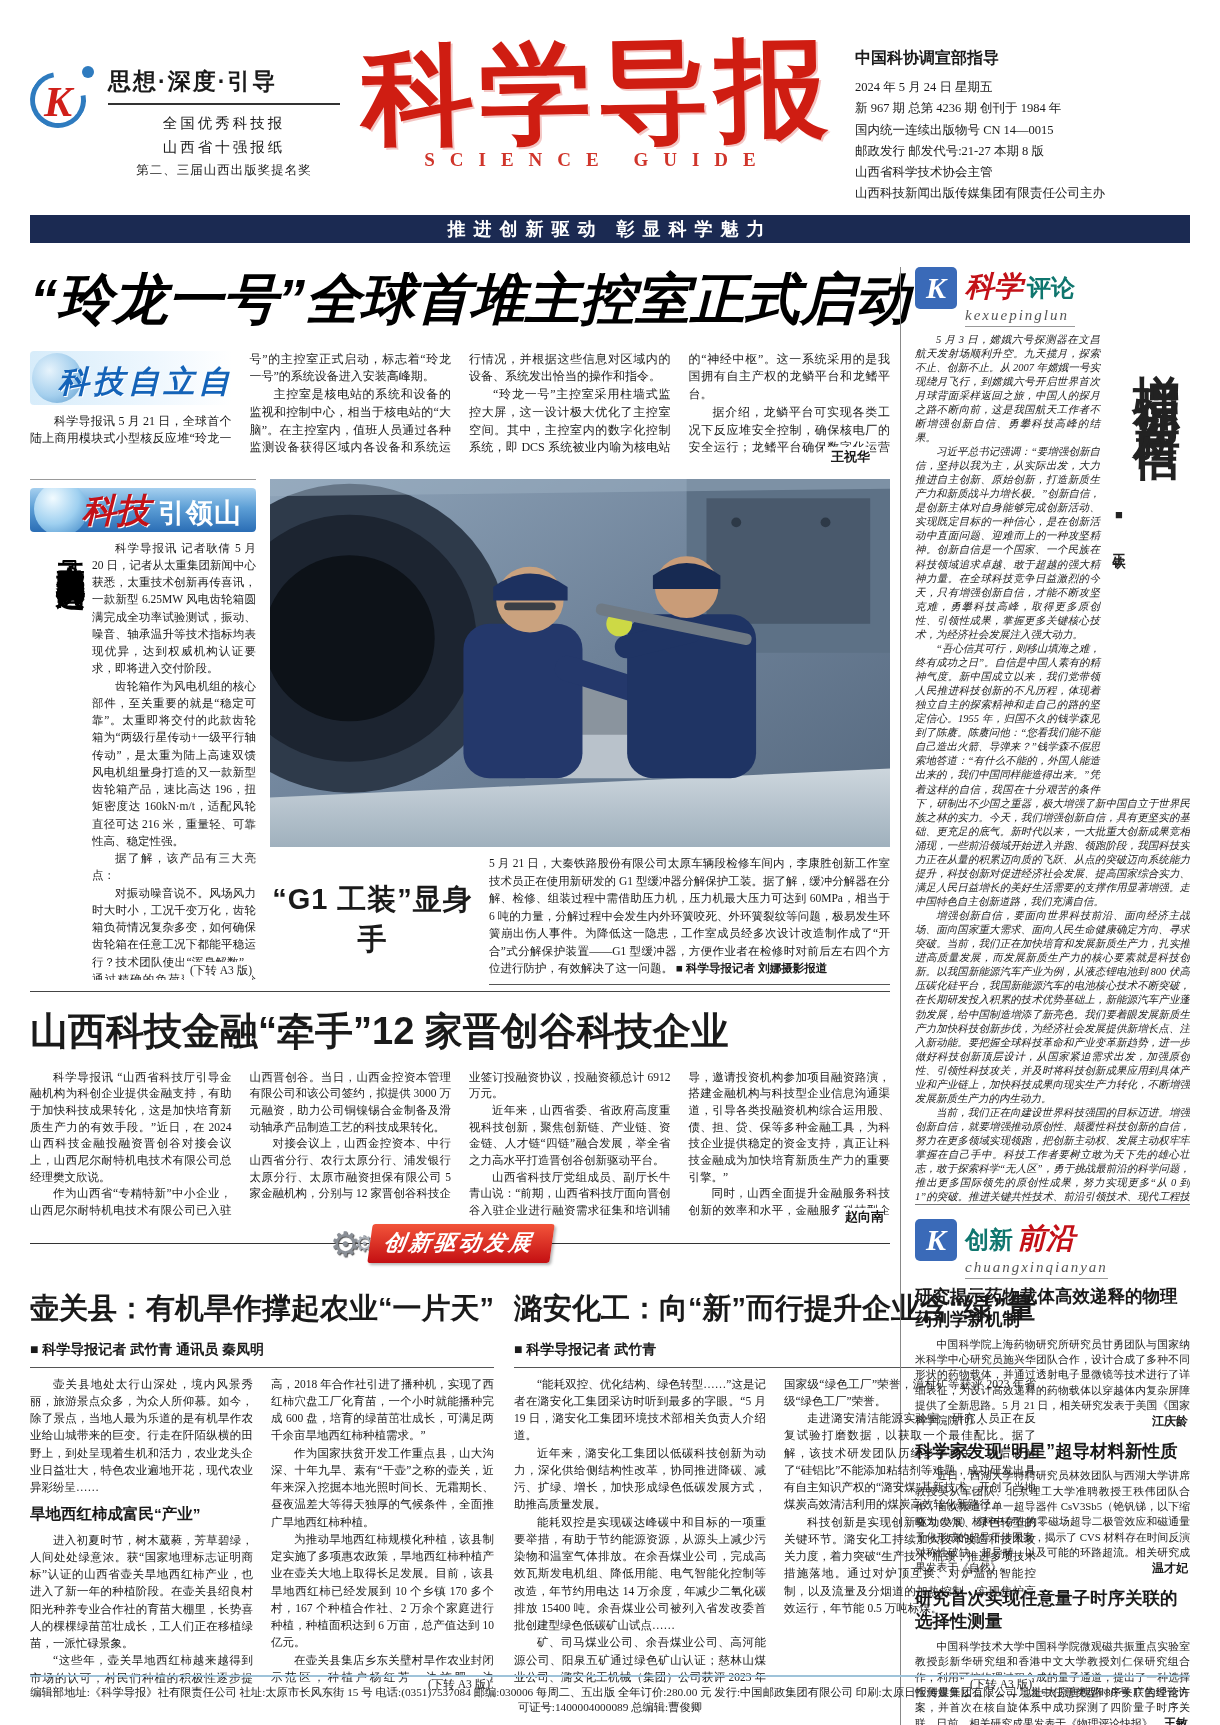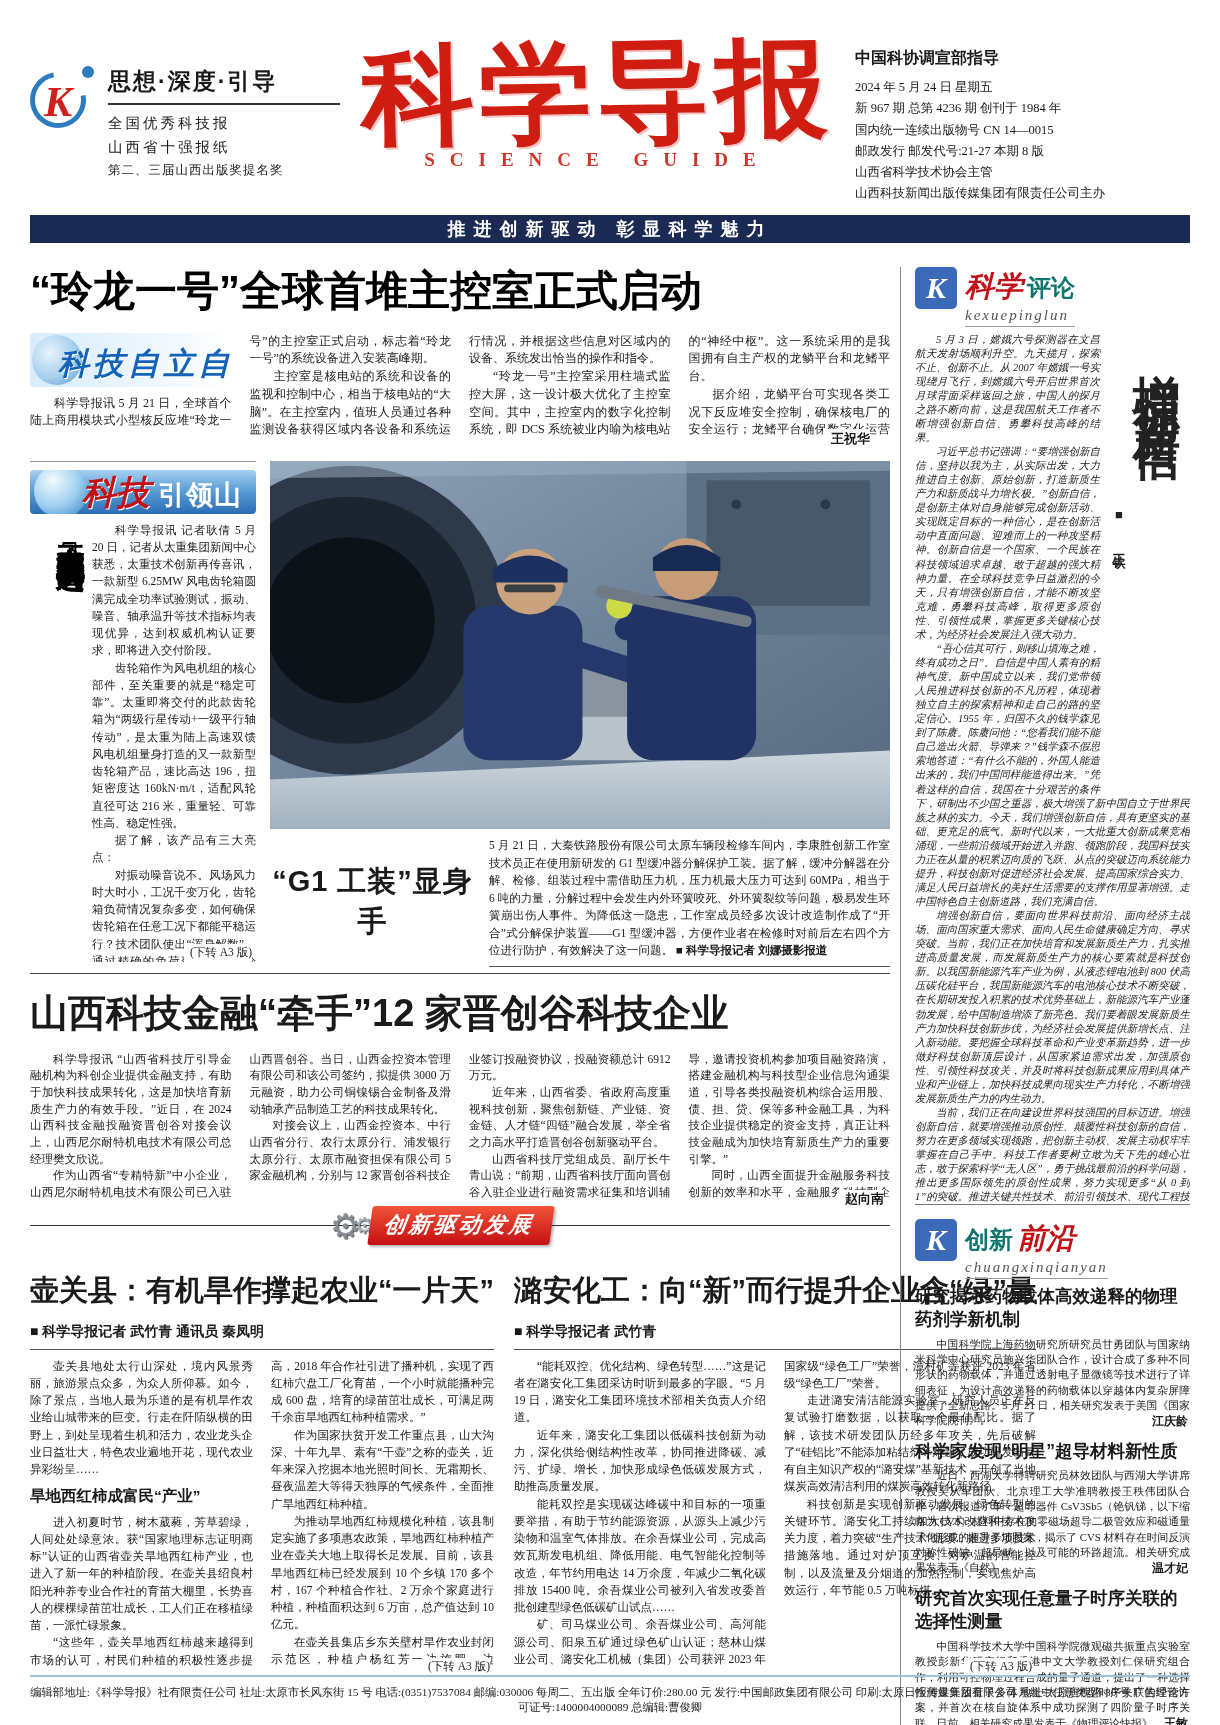--- a/index.html
+++ b/index.html
@@ -15,43 +15,43 @@
   .mast-left { width:310px; display:flex; gap:12px; padding-top:38px; }
   .logo-k { position:relative; width:66px; height:66px; flex:0 0 66px; }
   .logo-ring { position:absolute; left:0; top:6px; width:56px; height:56px; border-radius:50%;
     border:5px solid #2e7bbf; border-top-color:transparent; transform:rotate(35deg); }
   .logo-dot { position:absolute; right:2px; top:0; width:12px; height:12px; border-radius:50%; background:#2e7bbf; }
   .logo-kletter { position:absolute; left:14px; top:12px; font-family:"Liberation Serif",serif;
     font-style:italic; font-weight:bold; font-size:42px; color:#d0201a; }
   .mast-left-txt { flex:1; }
   .mast-slogan { font-family:"Liberation Sans",sans-serif; font-size:23px; font-weight:bold;
     letter-spacing:2px; border-bottom:2px solid #333; padding-bottom:6px; margin-bottom:7px; }
-  .mast-honor { font-size:14.5px; letter-spacing:3px; line-height:1.65; text-align:left; }
+  .mast-honor { font-size:14.5px; letter-spacing:3px; line-height:1.65; text-align:center; }
   .mast-honor.small { font-size:12.5px; letter-spacing:1px; }
   .mast-center { flex:1; text-align:center; padding-top:2px; }
   .mast-title { font-family:"DejaVu Serif",serif; font-weight:900; font-size:112px; line-height:1.1;
     color:#cf1d12; letter-spacing:6px; transform:scaleY(0.98) rotate(-1deg);
     text-shadow:2px 2px 0 rgba(207,29,18,.25); }
   .mast-title-en { font-family:"Liberation Serif",serif; font-weight:bold; font-size:19px;
     color:#d0352b; letter-spacing:15px; margin-top:-4px; }
   .mast-right { width:335px; padding-top:20px; }
   .mast-guidance { font-family:"Liberation Sans",sans-serif; font-weight:bold; font-size:16px; margin-bottom:8px; }
   .mast-info { font-size:12.5px; line-height:1.7; }
   .mast-bar { margin:4px 30px 0 30px; height:28px; background:#1b2a52; color:#fff;
     font-family:"Liberation Sans",sans-serif; font-weight:bold; font-size:18px; letter-spacing:8px;
     text-align:center; line-height:28px; }
 
   
   .content { display:flex; padding:0 30px; }
   .main-left { width:860px; }
   .right-col { width:300px; margin-left:10px; border-left:1px solid #888; padding-left:14px; margin-top:24px; }
 
   
-  .lead-headline { font-family:"Liberation Sans",sans-serif; font-weight:900; font-size:42px;
-    letter-spacing:0px; margin:20px 0 14px 0; color:#000; white-space:nowrap; }
+  .lead-headline { font-family:"Liberation Sans",sans-serif; font-weight:900; font-size:55px;
+    letter-spacing:0px; margin:20px 0 14px 0; color:#000; white-space:nowrap;font-style:italic; }
   .lead-body { position:relative; height:118px; overflow:hidden;
     column-count:4; column-gap:18px; column-fill:auto; font-size:12px; line-height:1.48; text-align:justify; }
   .lead-body p { text-indent:2em; }
   .badge-zili { position:relative; height:54px; margin-bottom:8px; border-radius:4px;
     background:linear-gradient(90deg,#d7ecfa 0%,#eef7fe 60%,#ffffff 100%); overflow:hidden; }
   .badge-globe { position:absolute; left:2px; top:2px; width:50px; height:50px; border-radius:50%;
     background:radial-gradient(circle at 35% 35%, #e8f4fc, #9fccec 55%, #4a8fc7); opacity:.9; }
   .badge-zili-txt { position:absolute; left:28px; top:8px; font-family:"Liberation Sans",sans-serif;
     font-weight:900; font-style:italic; font-size:31px; letter-spacing:2px; color:#1463b8;
     text-shadow:1px 1px 0 #fff; }

